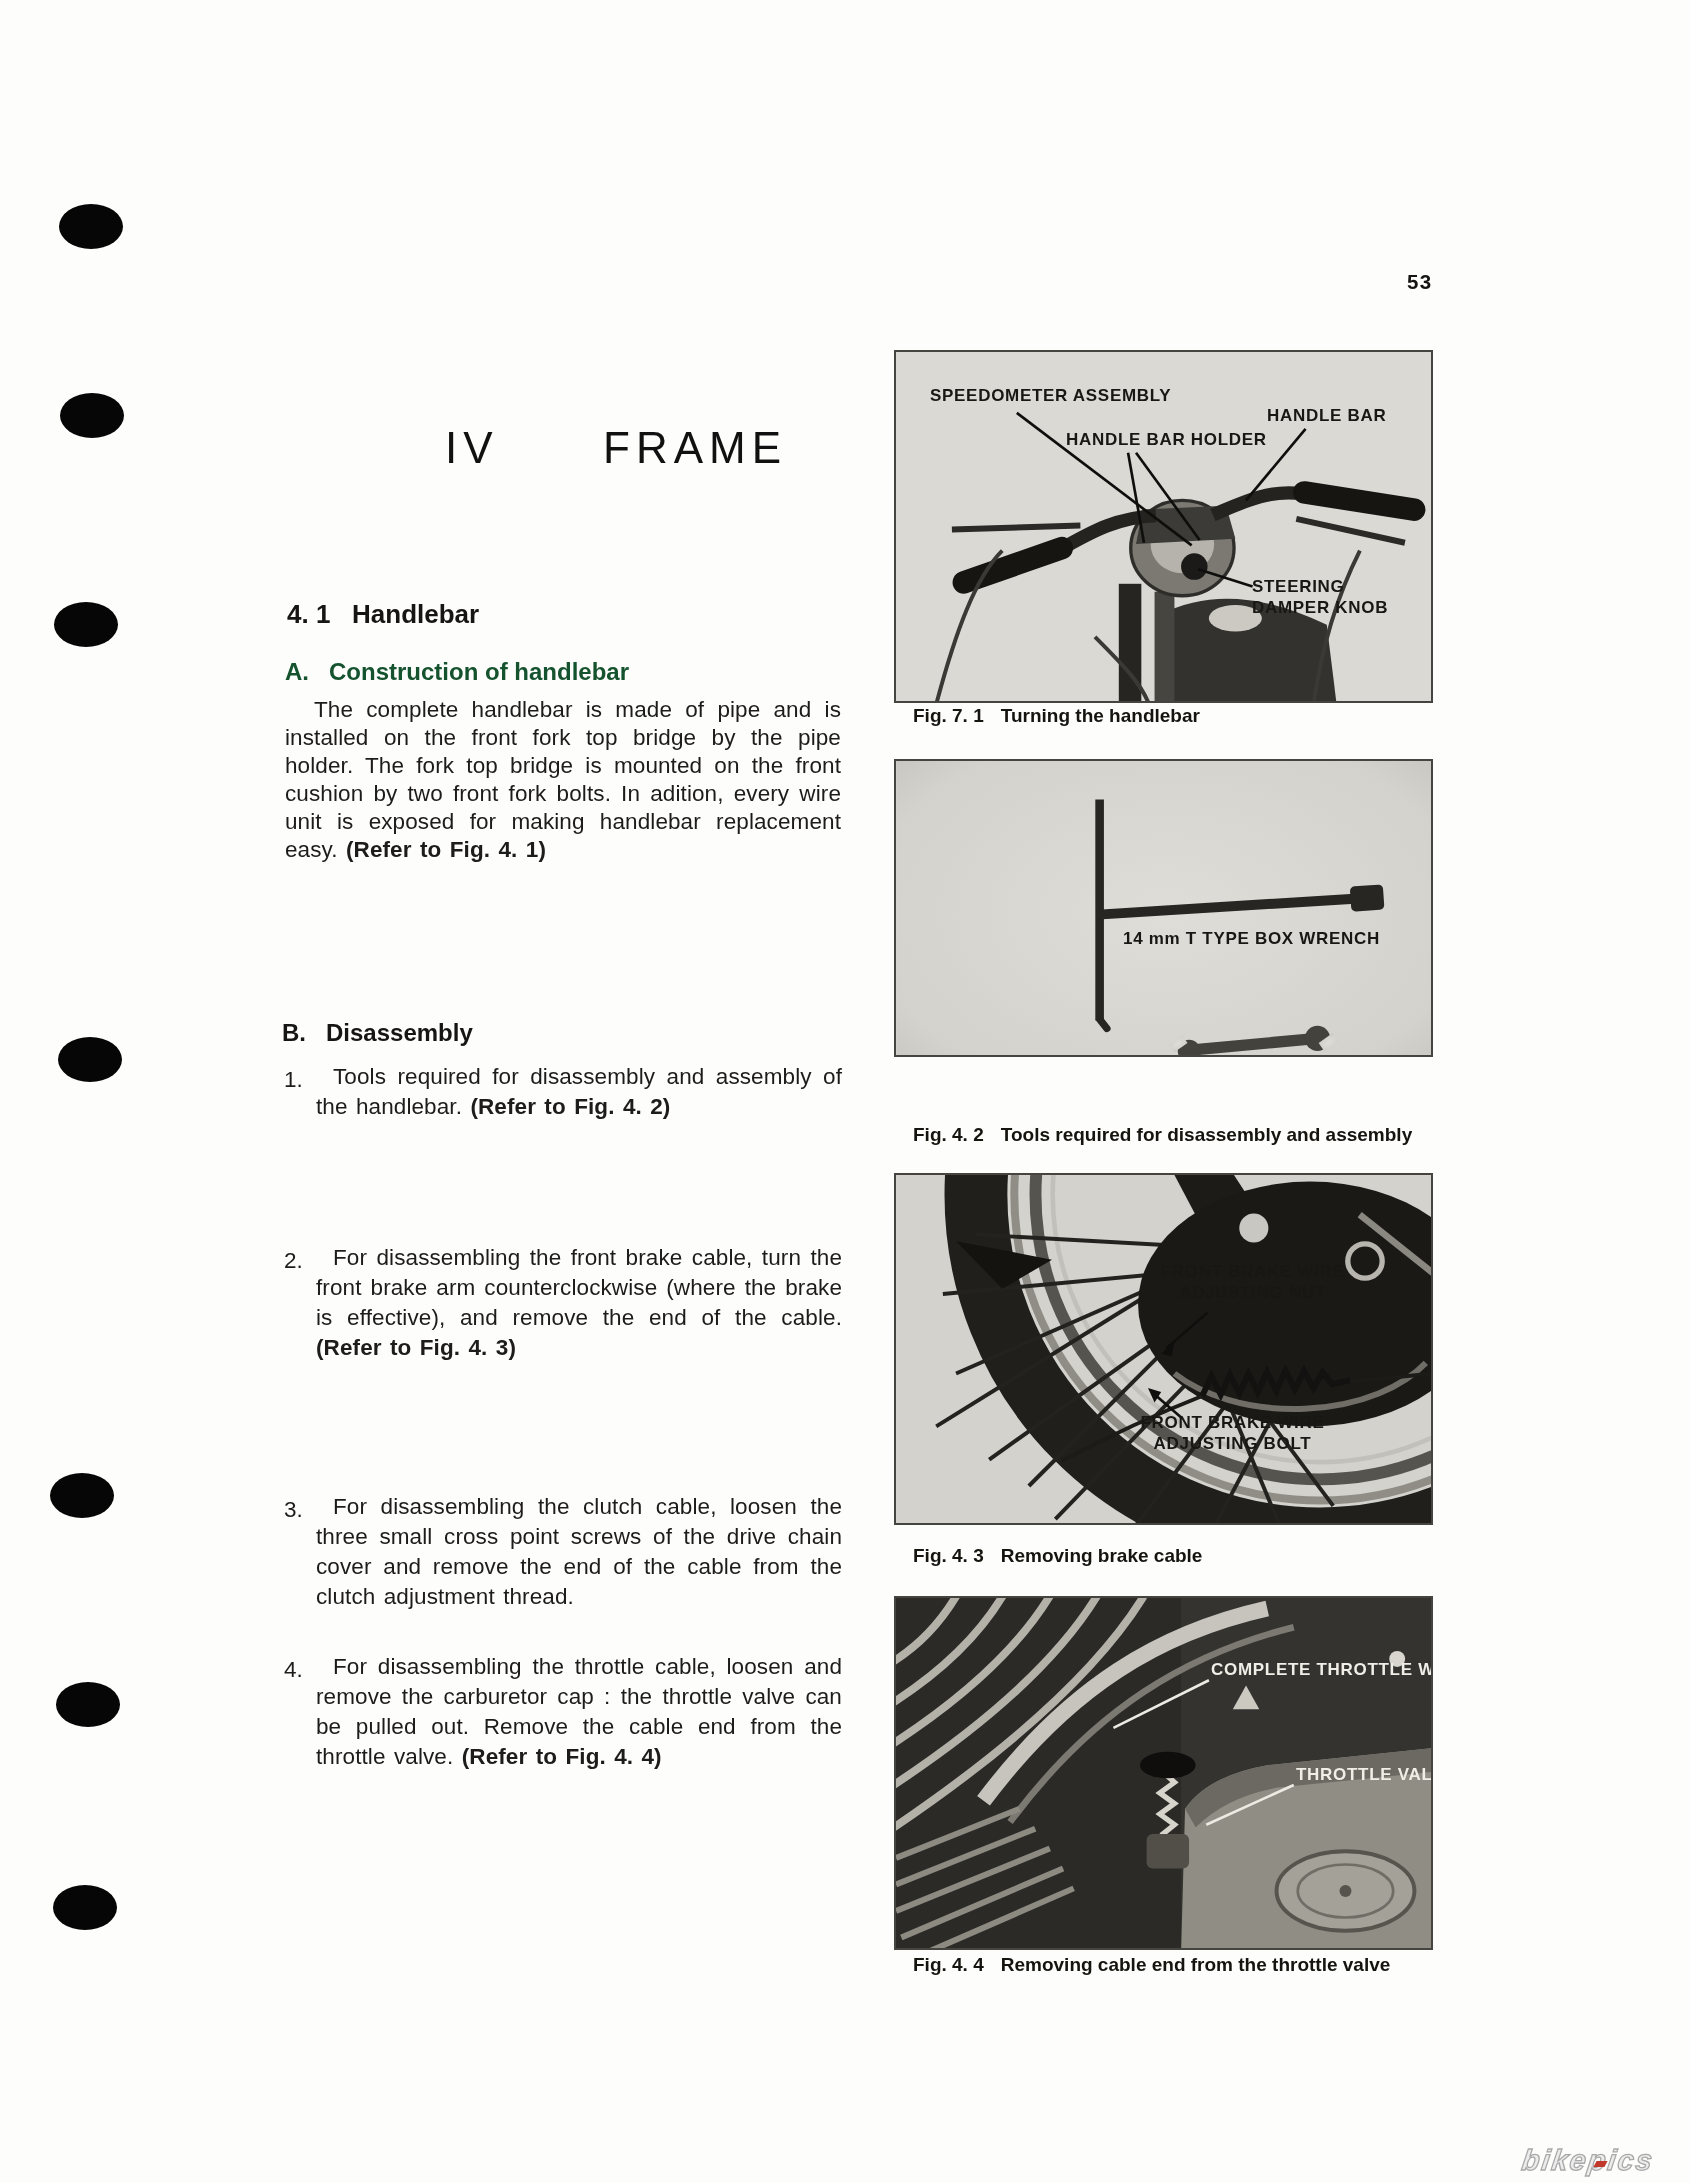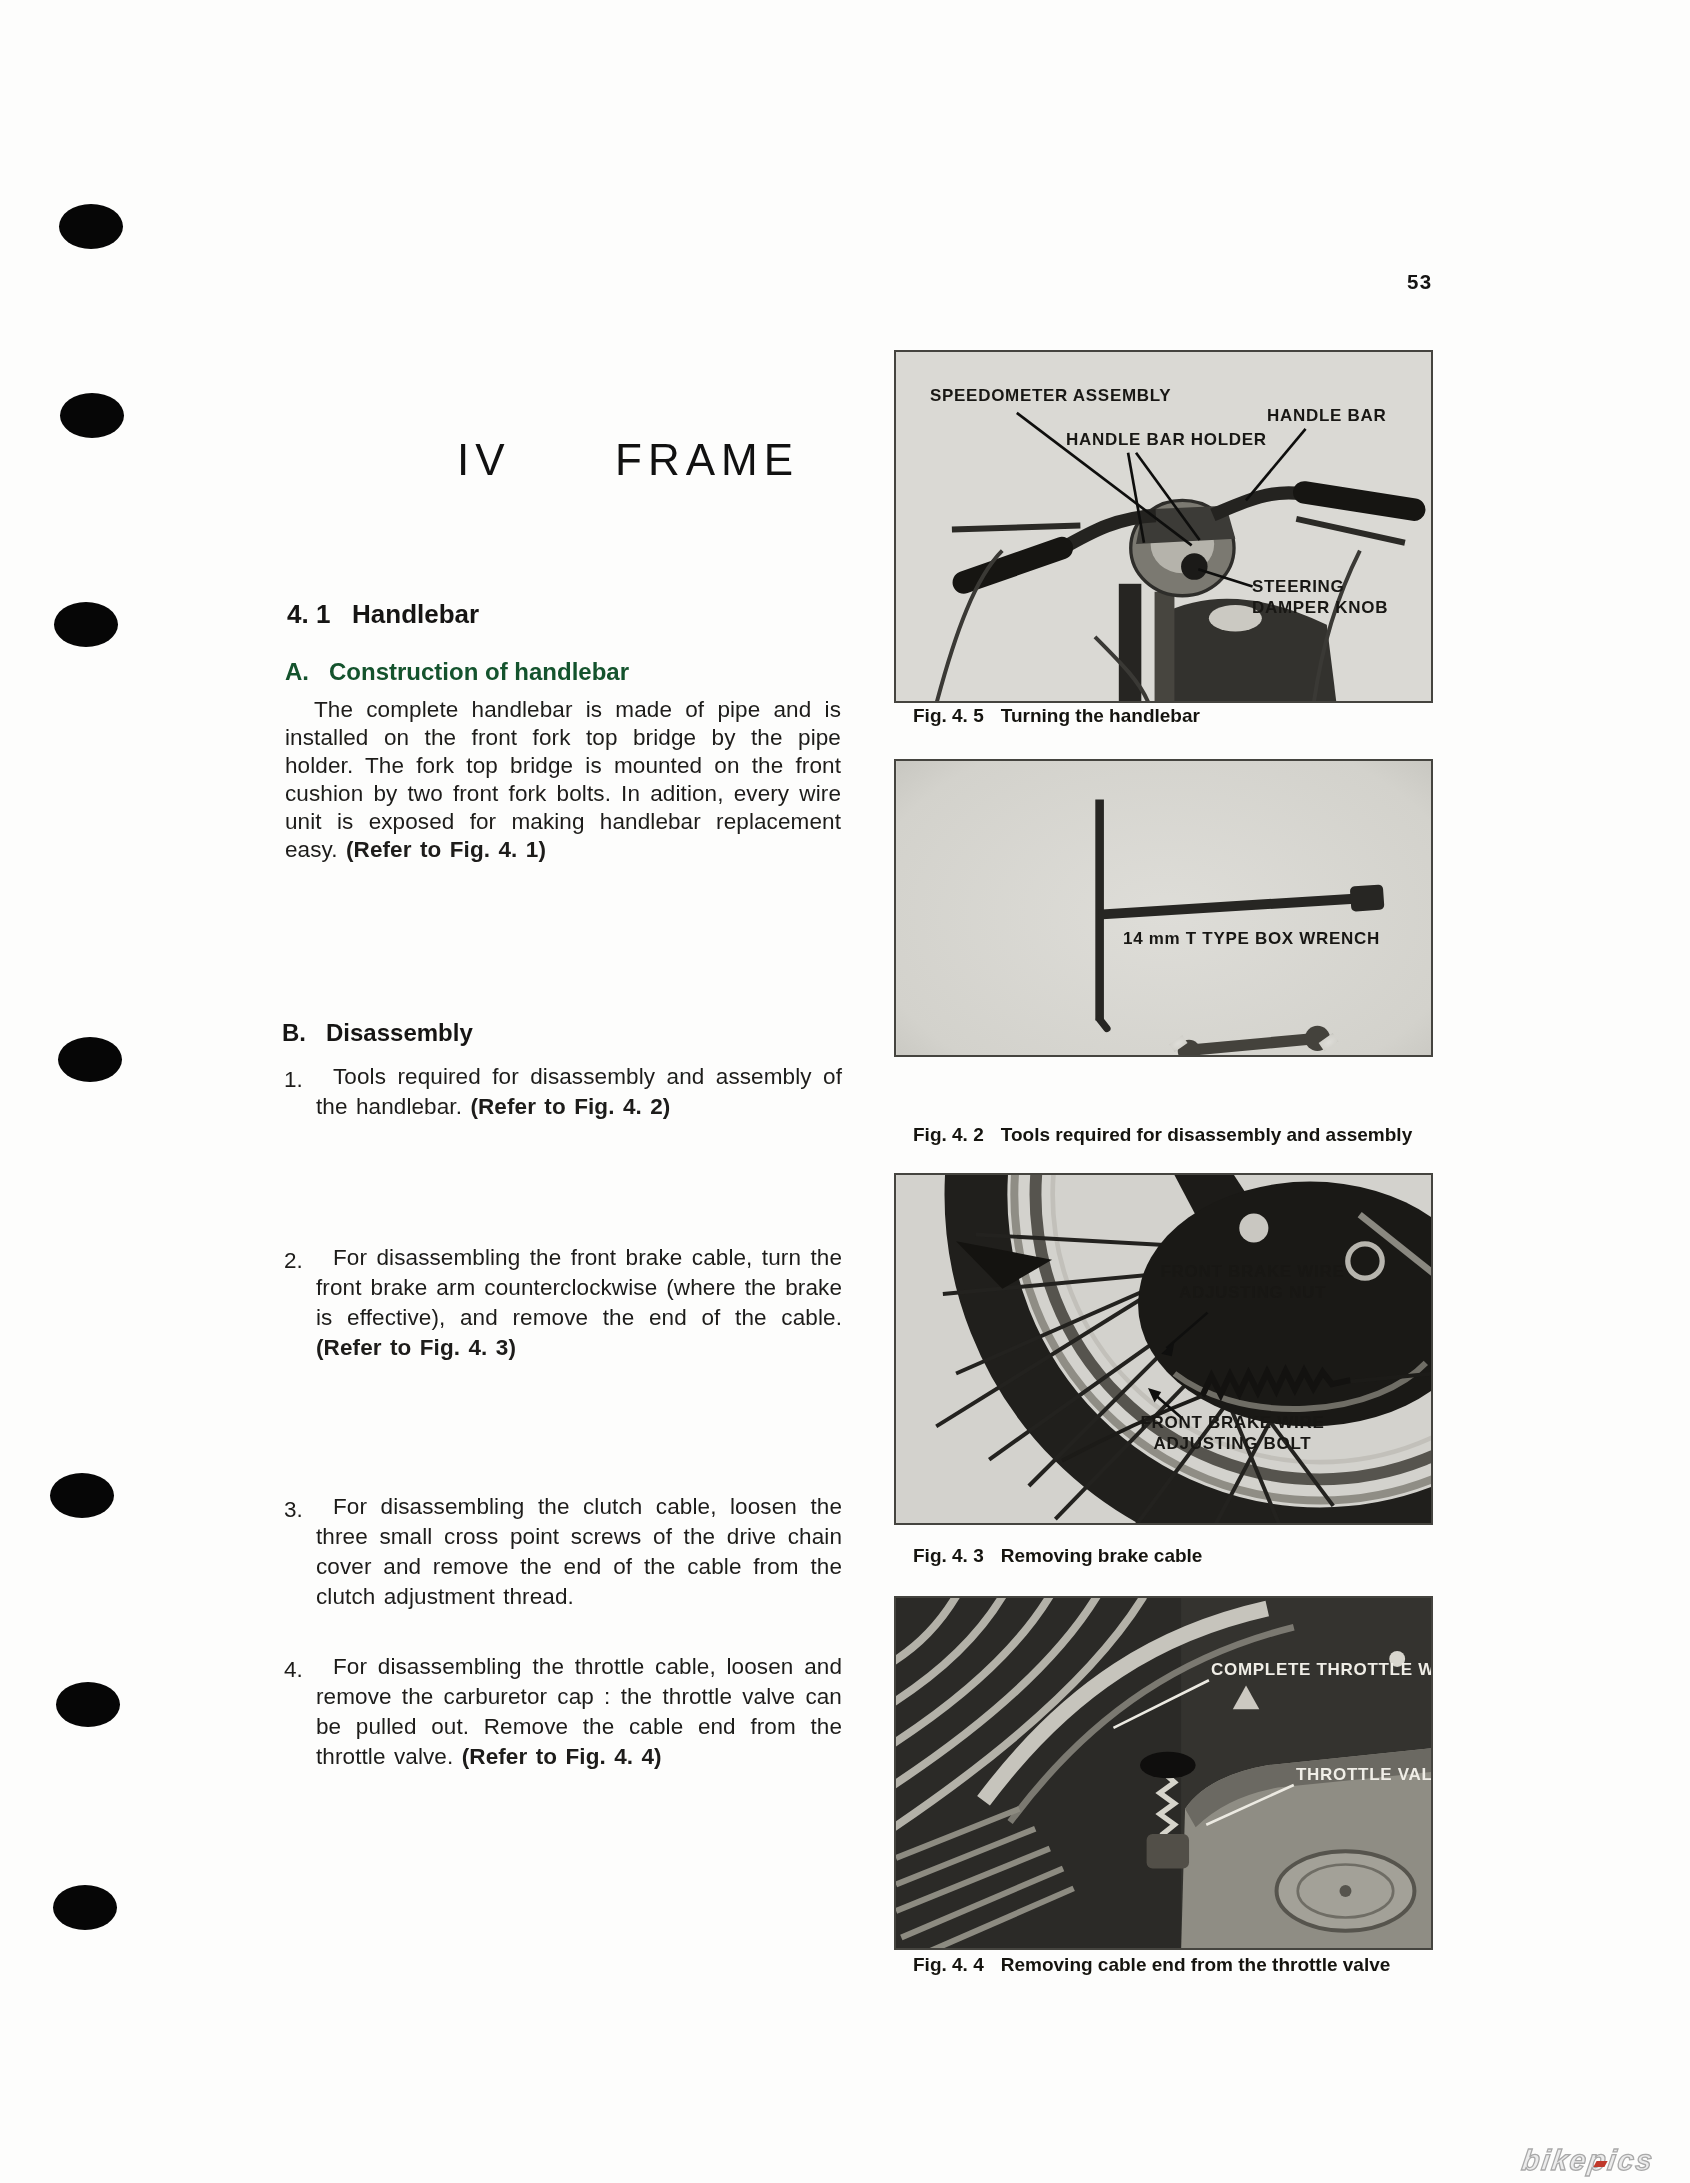--- a/index.html
+++ b/index.html
@@ -1,20 +1,20 @@
 <!DOCTYPE html>
 <html style="font-size:10.6px"><head>
 <meta charset="utf-8">
 <style>
   html,body{margin:0;padding:0;background:#d9d9d9;}
   .page{position:relative;width:1690px;height:2183px;background:#fdfdfc;
         font-family:"Liberation Sans",sans-serif;color:#1d1c1a;overflow:hidden;}
   .dot{position:absolute;width:64px;height:45px;background:#060606;border-radius:50%;}
   .page-number{position:absolute;left:1407px;top:270px;font-size:20.5px;font-weight:bold;letter-spacing:1.3px;color:#151413;}
-  .title{position:absolute;left:445px;top:423px;margin:12px;font-size:44px;font-weight:normal;
+  .title{position:absolute;left:445px;top:423px;margin:0;font-size:44px;font-weight:normal;
          letter-spacing:6px;word-spacing:34px;color:#111;white-space:pre;}
   .h41{position:absolute;left:287px;top:599px;font-size:26px;font-weight:bold;white-space:pre;color:#161514;}
   .hA{position:absolute;left:285px;top:658px;font-size:24px;font-weight:bold;white-space:pre;color:#14532d;}
   .hB{position:absolute;left:282px;top:1019px;font-size:24px;font-weight:bold;white-space:pre;color:#161514;}
   .paraA{position:absolute;left:285px;top:696px;width:556px;margin:0;font-size:22.5px;line-height:28px;
          text-align:justify;text-indent:29px;word-spacing:2px;letter-spacing:0.1px;}
   .ref{font-weight:bold;}
   .item{position:absolute;left:284px;width:558px;}
   .item .num{position:absolute;left:0;top:0;font-size:22.5px;line-height:35px;}
   .item .itext{margin-left:32px;font-size:22.5px;line-height:30px;text-align:justify;
@@ -102,21 +102,21 @@
       <line x1="362" y1="152" x2="458" y2="284" stroke="#0e0e0d" stroke-width="4"></line>
       <line x1="618" y1="116" x2="528" y2="224" stroke="#0e0e0d" stroke-width="4"></line>
       <line x1="538" y1="354" x2="456" y2="328" stroke="#0e0e0d" stroke-width="4"></line>
     </svg>
     <div class="flabel" style="left:34px;top:34px">SPEEDOMETER ASSEMBLY</div>
     <div class="flabel" style="left:170px;top:78px">HANDLE BAR HOLDER</div>
     <div class="flabel" style="left:371px;top:54px">HANDLE BAR</div>
     <div class="flabel wrap" style="left:356px;top:225px;width:159px">STEERING DAMPER KNOB</div>
   </figure>
   <div class="caption" style="top:705px">
-    <span class="cfig">Fig. 4. 5</span><span class="ctext">Turning the handlebar</span>
+    <span class="cfig">Fig. 7. 1</span><span class="ctext">Turning the handlebar</span>
   </div>
 
   <figure class="fig" style="top:759px;height:298px">
     <svg width="539" height="339" viewBox="0 0 813 512">
       <defs>
         <radialGradient id="g2" cx="50%" cy="45%" r="80%">
           <stop offset="0%" stop-color="#deddd8"></stop>
             <stop offset="70%" stop-color="#d3d2cc"></stop>
             <stop offset="100%" stop-color="#bcbbb5"></stop>
         </radialGradient>

